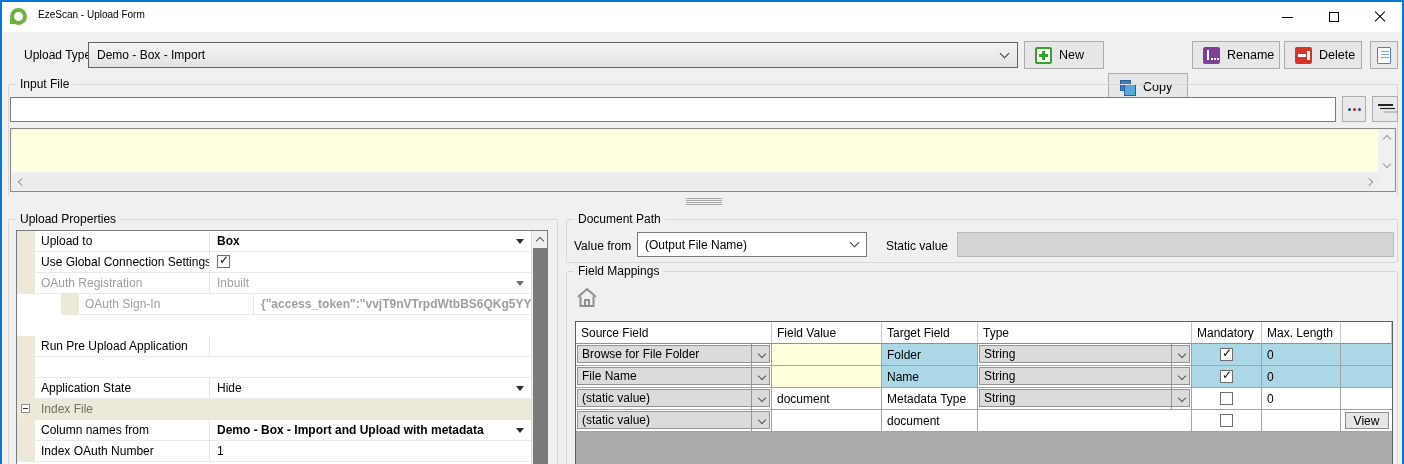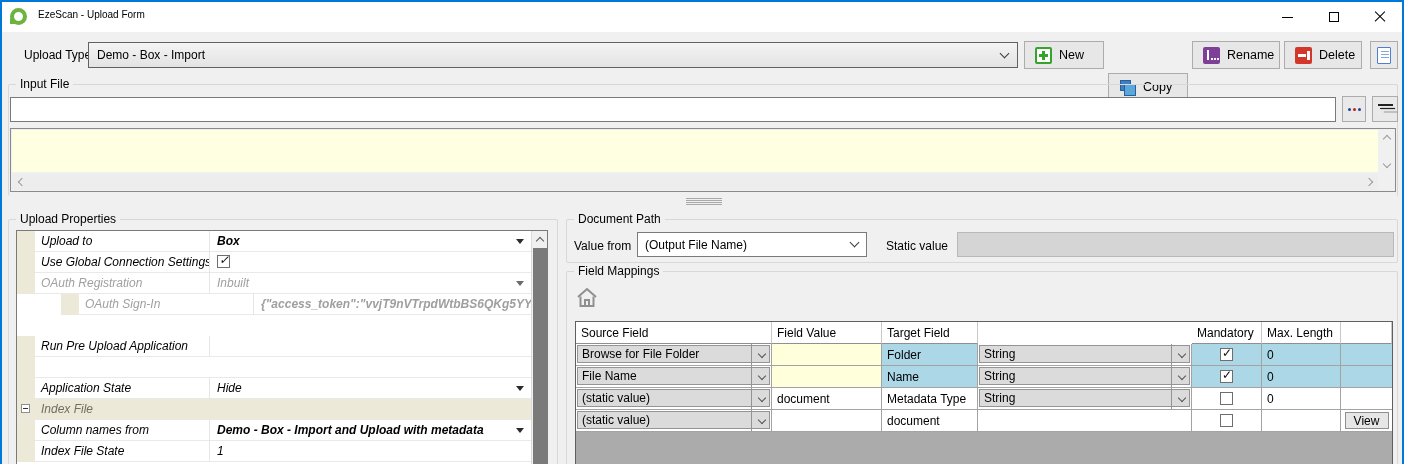--- a/index.html
+++ b/index.html
@@ -83,21 +83,21 @@
   .down  { transform:rotate(45deg); margin-top:-2px; }
   .left  { transform:rotate(135deg); margin-left:3px; }
   .right { transform:rotate(-45deg); margin-left:-2px; }
   
   .splitter { position:absolute; left:0; top:192px; width:100%; height:12px; }
   .grip { position:absolute; left:684px; top:4px; width:36px; height:8px;
     background:repeating-linear-gradient(#A8A8A8 0 1px, transparent 1px 2px); }
   
   .pgrid { position:absolute; left:14px; top:228px; width:532px; height:236px; background:#FFF; border:1px solid #7A7A7A; }
   .pg-rows { position:absolute; left:0; top:0; right:16px; bottom:0; overflow:hidden; }
-  .pg-row { position:absolute; left:0; width:100%; height:21px; border-bottom:1px solid #E9E9E9; background:#FFF;font-style:italic; }
+  .pg-row { position:absolute; left:0; width:100%; height:21px; border-bottom:1px solid #E9E9E9; background:#FFF; }
   .pg-indent { position:absolute; left:0; top:0; width:18px; height:21px; background:#ECE9D8; }
   .pg-name { position:absolute; left:18px; top:0; width:175px; height:21px; padding:3px 4px 0 6px;
      border-right:1px solid #E6E6E6; white-space:nowrap; overflow:hidden; }
   .pg-val { position:absolute; left:193px; top:0; right:0; height:21px; padding:3px 20px 0 7px; white-space:nowrap; overflow:hidden; }
   .pg-row.disabled .pg-name, .pg-row.disabled .pg-val { color:#9F9F9F; }
   .pg-row.bold .pg-val { font-weight:bold; }
   .pg-row.grp { background:#ECE9D8; }
   .pg-row.grp .pg-name { border-right:none; color:#716F64; background:transparent; width:300px; }
   .collapse-box { position:absolute; left:4px; top:5px; width:9px; height:9px; background:#fff; border:1px solid #8F8F8F; }
   .collapse-box::after { content:""; position:absolute; left:1px; top:3px; width:5px; height:1px; background:#333; }
@@ -284,21 +284,21 @@
         <div class="tri"></div>
       </div>
 
       <div class="pg-row grp" style="top:168px;">
         <div class="collapse-box"></div>
         <div class="pg-name">Index File</div>
       </div>
 
       <div class="pg-row" style="top:210px;">
         <div class="pg-indent"></div>
-        <div class="pg-name">Index File State</div>
+        <div class="pg-name">Index OAuth Number</div>
         <div class="pg-val">1</div>
       </div>
     </div>
     <div class="pg-sb">
       <div class="sb-btn sb-up" style="position:absolute;">
           <span class="sb-chev up" style="border-color:#5A5A5A;"></span>
         </div>
       <div class="pg-thumb"></div>
     </div>
   </div>
@@ -324,20 +324,21 @@
       <path d="M5.5 10.5 V20 H18.5 V10.5" fill="none" stroke="#8F8F8F" stroke-width="2"></path>
       <path d="M10 20 V14 H14 V20" fill="none" stroke="#8F8F8F" stroke-width="2"></path>
     </svg>
 
     <div class="fmtable">
 
       <div class="fm-hrow">
         <div class="fm-cell col-src">Source Field</div>
         <div class="fm-cell col-fval">Field Value</div>
         <div class="fm-cell col-tgt">Target Field</div>
+        <div class="fm-cell col-type">Type</div>
         <div class="fm-cell col-mand">Mandatory</div>
         <div class="fm-cell col-maxlen">Max. Length</div>
         <div class="fm-cell col-action"></div>
       </div>
 
       <div class="fm-row" style="top:22px;">
         <div class="fm-cell col-src cell-combo">
           <div class="inner">
               <span>Browse for File Folder</span>
             </div>

